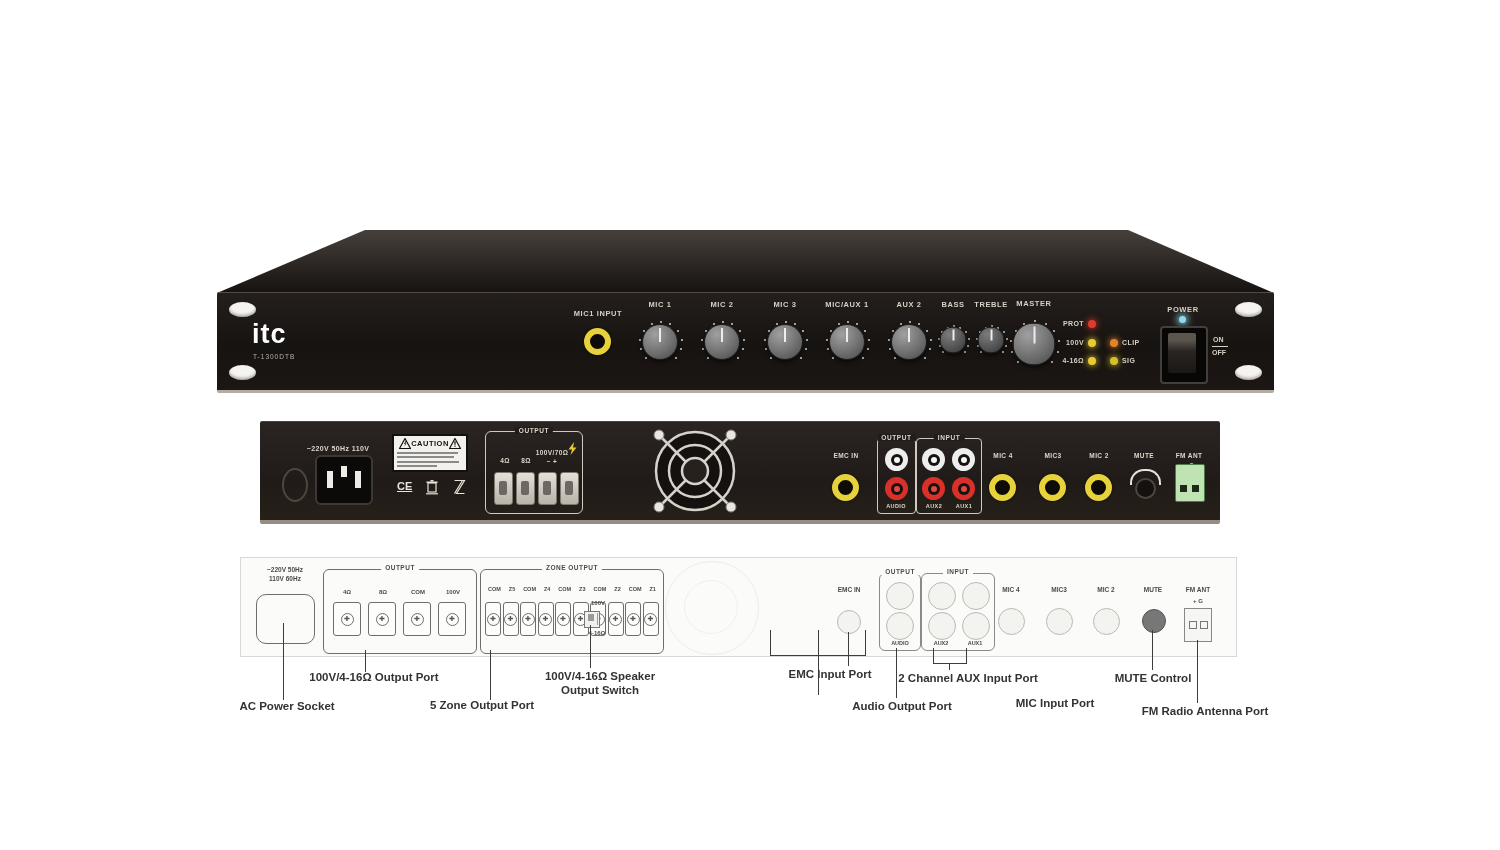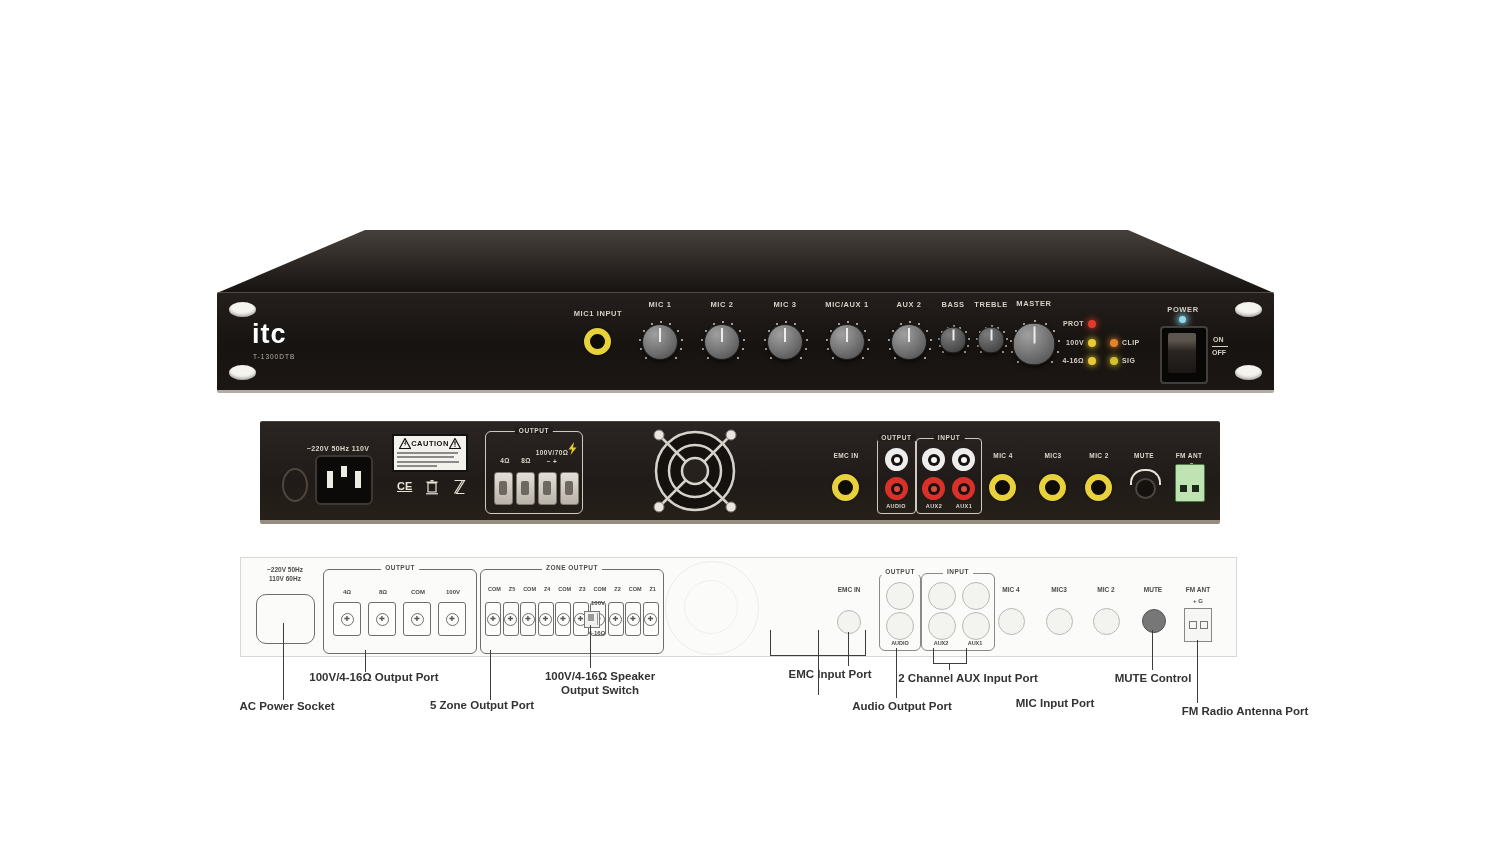--- a/index.html
+++ b/index.html
@@ -398,15 +398,15 @@
   <div class="co" style="left:287px;top:700px;">AC Power Socket</div>
   <div class="co" style="left:368px;top:671px;margin-left:6px;">100V/4-16Ω Output Port</div>
   <div class="co" style="left:482px;top:699px;">5 Zone Output Port</div>
   <div class="co" style="left:600px;top:670px;">100V/4-16Ω Speaker</div>
   <div class="co" style="left:600px;top:684px;">Output Switch</div>
   <div class="co" style="left:830px;top:668px;text-align:right;">EMC Input Port</div>
   <div class="co" style="left:902px;top:700px;">Audio Output Port</div>
   <div class="co" style="left:968px;top:672px;">2 Channel AUX Input Port</div>
   <div class="co" style="left:1055px;top:697px;">MIC Input Port</div>
   <div class="co" style="left:1153px;top:672px;">MUTE Control</div>
-  <div class="co" style="left:1245px;top:705px;">FM Radio Antenna Port</div>
+  <div class="co" style="left:1205px;top:705px;">FM Radio Antenna Port</div>
 
 </div>
 
 </body></html>

